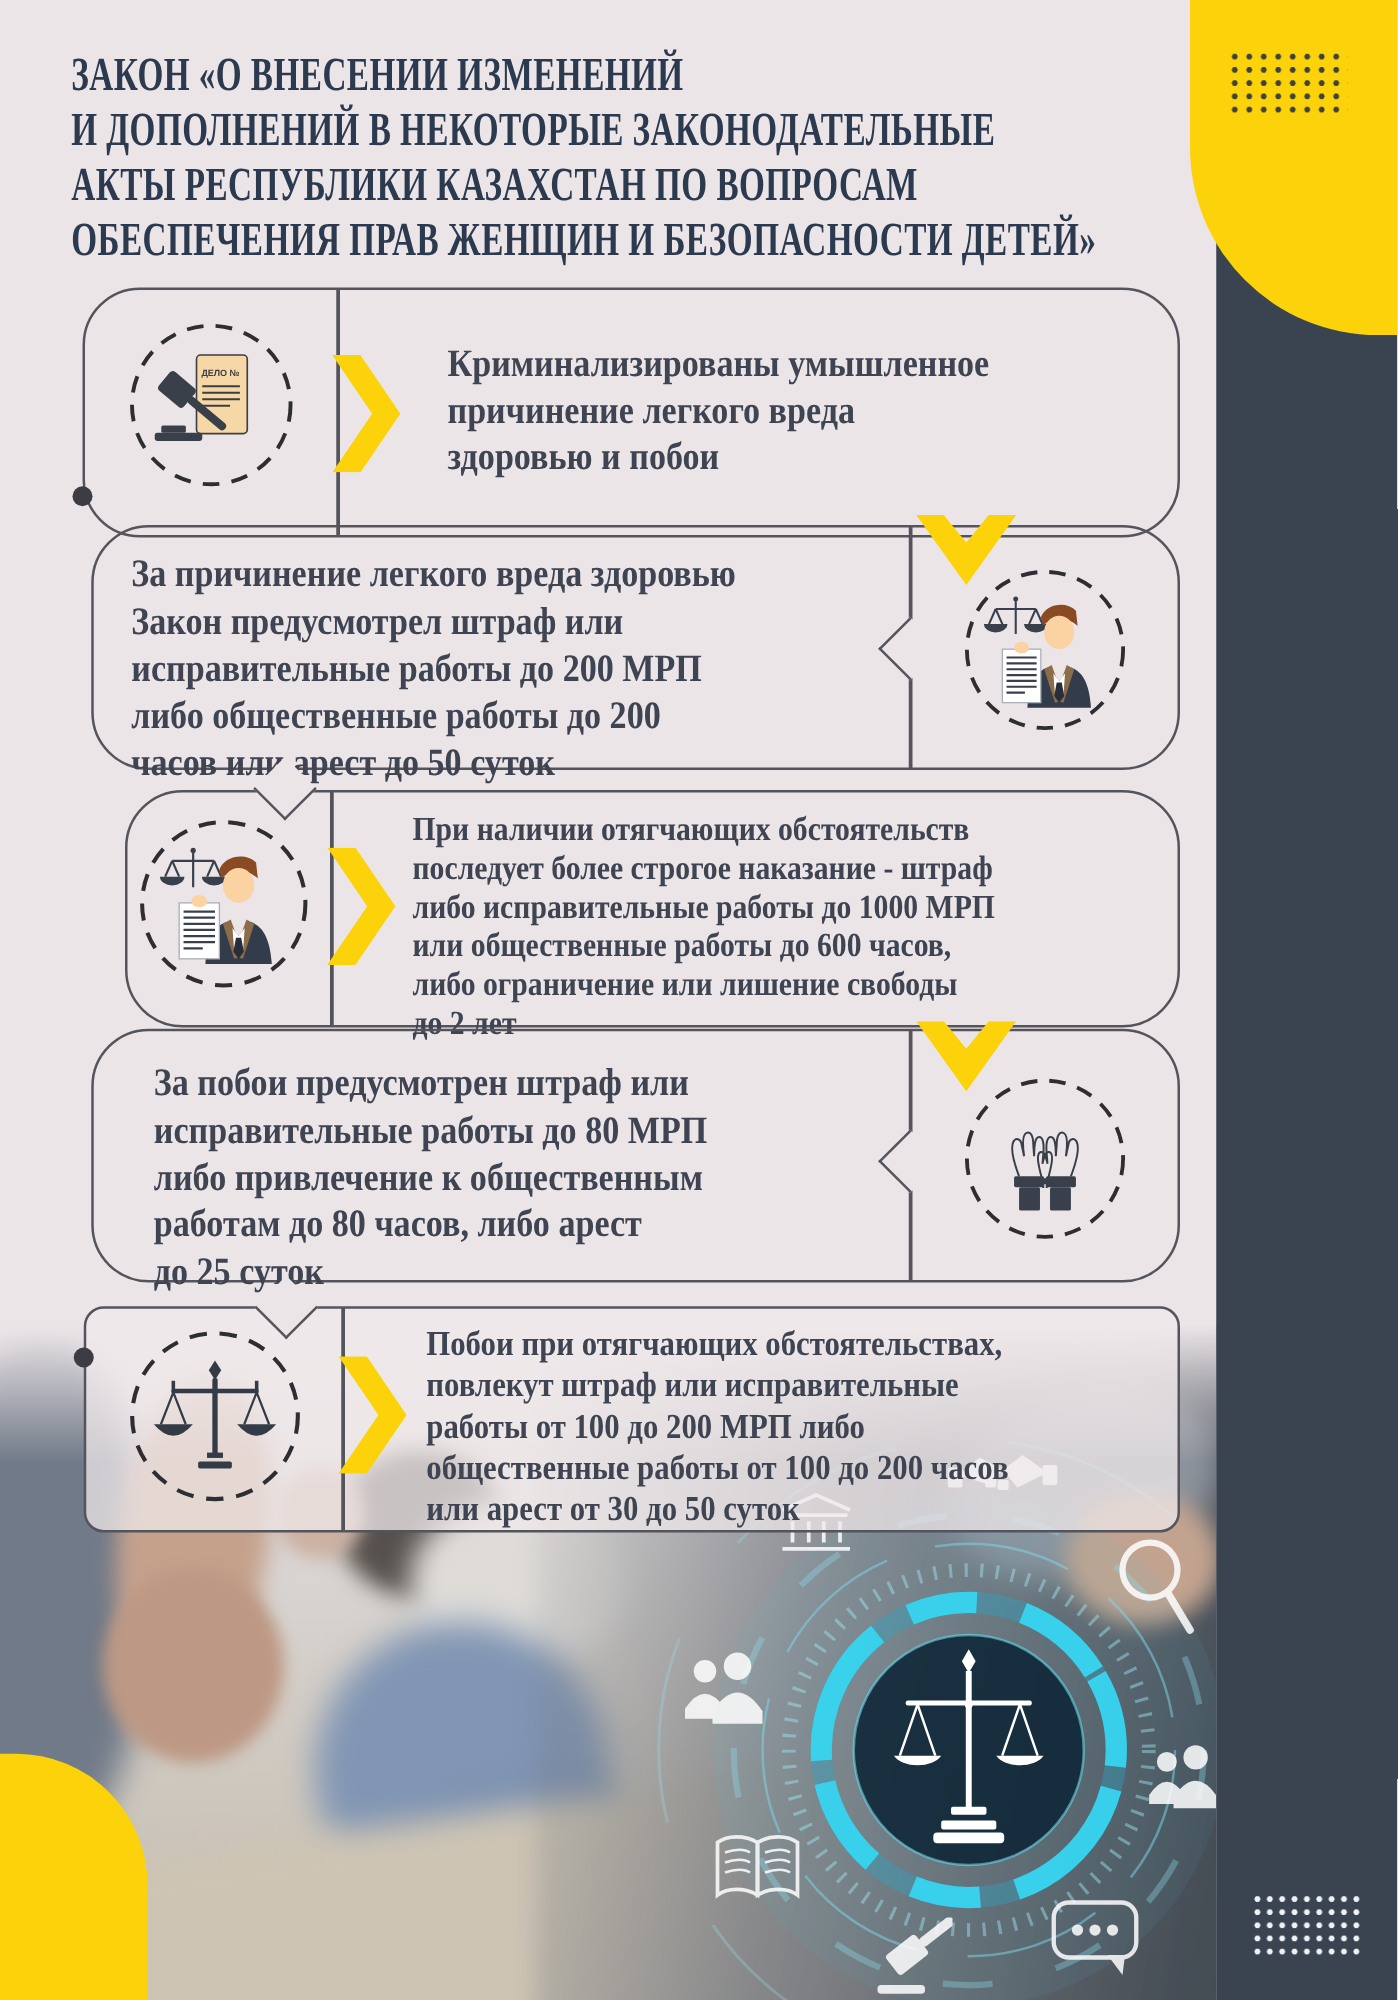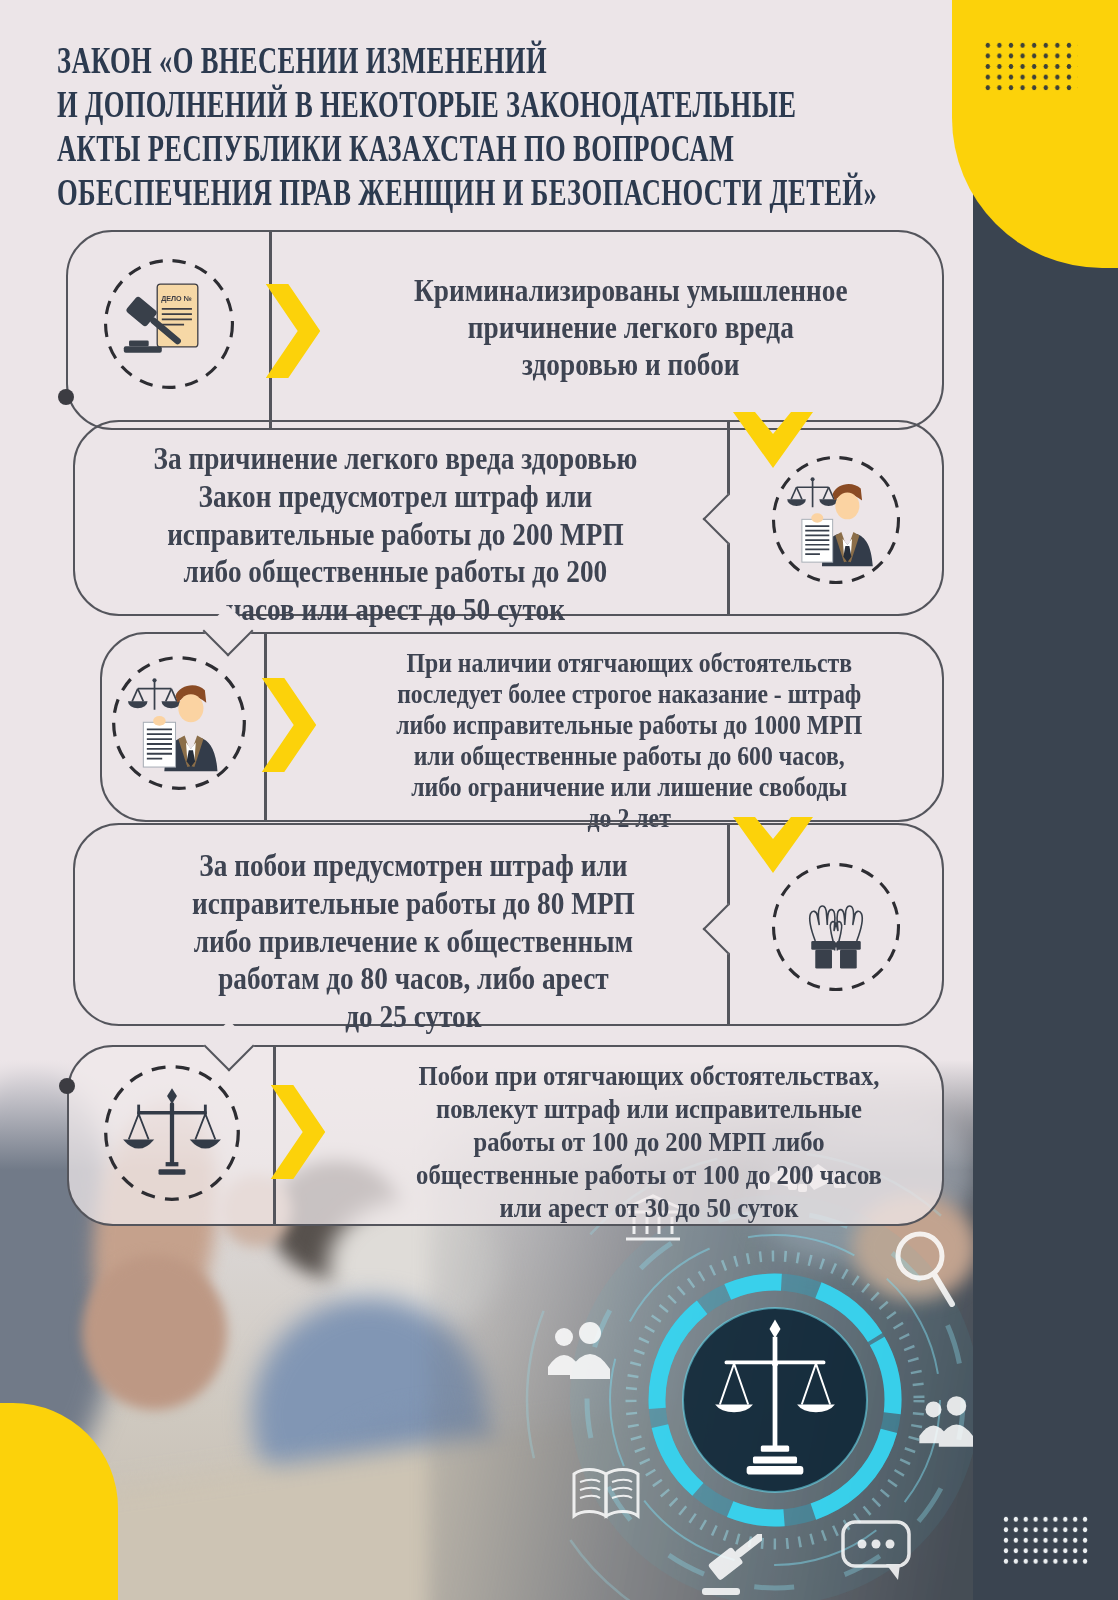--- a/index.html
+++ b/index.html
@@ -17,21 +17,21 @@
   .dots-light{position:absolute;left:1001px;top:1514px;width:90px;height:52px;z-index:7;
     background-image:radial-gradient(circle,#eef2f4 2.1px,transparent 2.6px);background-size:9.9px 10.5px;}
   
   .title{
     position:absolute;left:57px;top:38px;width:1270px;z-index:4;
     font-size:38px;font-weight:bold;line-height:1.16;color:#2c3a4f;
     letter-spacing:.5px;white-space:pre-line;
     transform:scaleX(.70);transform-origin:0 0;
   }
   
-  .bubble{position:absolute;border:2.5px solid #54555c;border-radius:46px;z-index:3;text-align:center;}
+  .bubble{position:absolute;border:2.5px solid #54555c;border-radius:46px;z-index:3;}
   .bubble.b5{background:rgba(240,233,235,.74);}
   .vline{position:absolute;top:-1px;bottom:-1px;width:2.5px;background:#54555c;}
   .btext{
     position:absolute;color:#3e4452;font-weight:bold;white-space:pre-line;
     transform:scaleX(.88);transform-origin:0 0;
   }
   .icon-circle{position:absolute;}
   .chev{position:absolute;z-index:5;}
   .varrow{position:absolute;z-index:5;}
   .tail{position:absolute;width:34px;height:34px;background:#ece5e8;transform:rotate(45deg);z-index:4;}
@@ -322,21 +322,21 @@
     <div class="icon-circle" style="left:695px;top:36px;">
       <svg width="132" height="132" viewBox="0 0 150 150">
         <circle cx="75" cy="75" r="71" fill="none" stroke="#2d2d32" stroke-width="3.5" stroke-dasharray="15 11"></circle>
         <use href="#sym-handcuffs" x="18" y="18" width="114" height="114"></use>
       </svg>
     </div>
   </div>
 
   <div class="tail tail-down" style="left:211px;top:1028px;"></div>
 
-  <div class="bubble b5" style="left:67px;top:1045px;width:873px;height:177px;">
+  <div class="bubble b5" style="left:67px;top:1045px;width:873px;height:177px;border-radius:16px;">
     <div class="icon-circle" style="left:33px;top:16px;">
       <svg width="140" height="140" viewBox="0 0 150 150">
         <circle cx="75" cy="75" r="71" fill="none" stroke="#2d2d32" stroke-width="3.5" stroke-dasharray="15 11"></circle>
         <use href="#sym-scales" x="18" y="18" width="114" height="114"></use>
       </svg>
     </div>
     <div class="vline" style="left:204px"></div>
     <svg class="chev" style="left:201px;top:38px" width="56" height="94" viewBox="0 0 58 100">
         <use href="#sym-chevron-right"></use>
       </svg>

